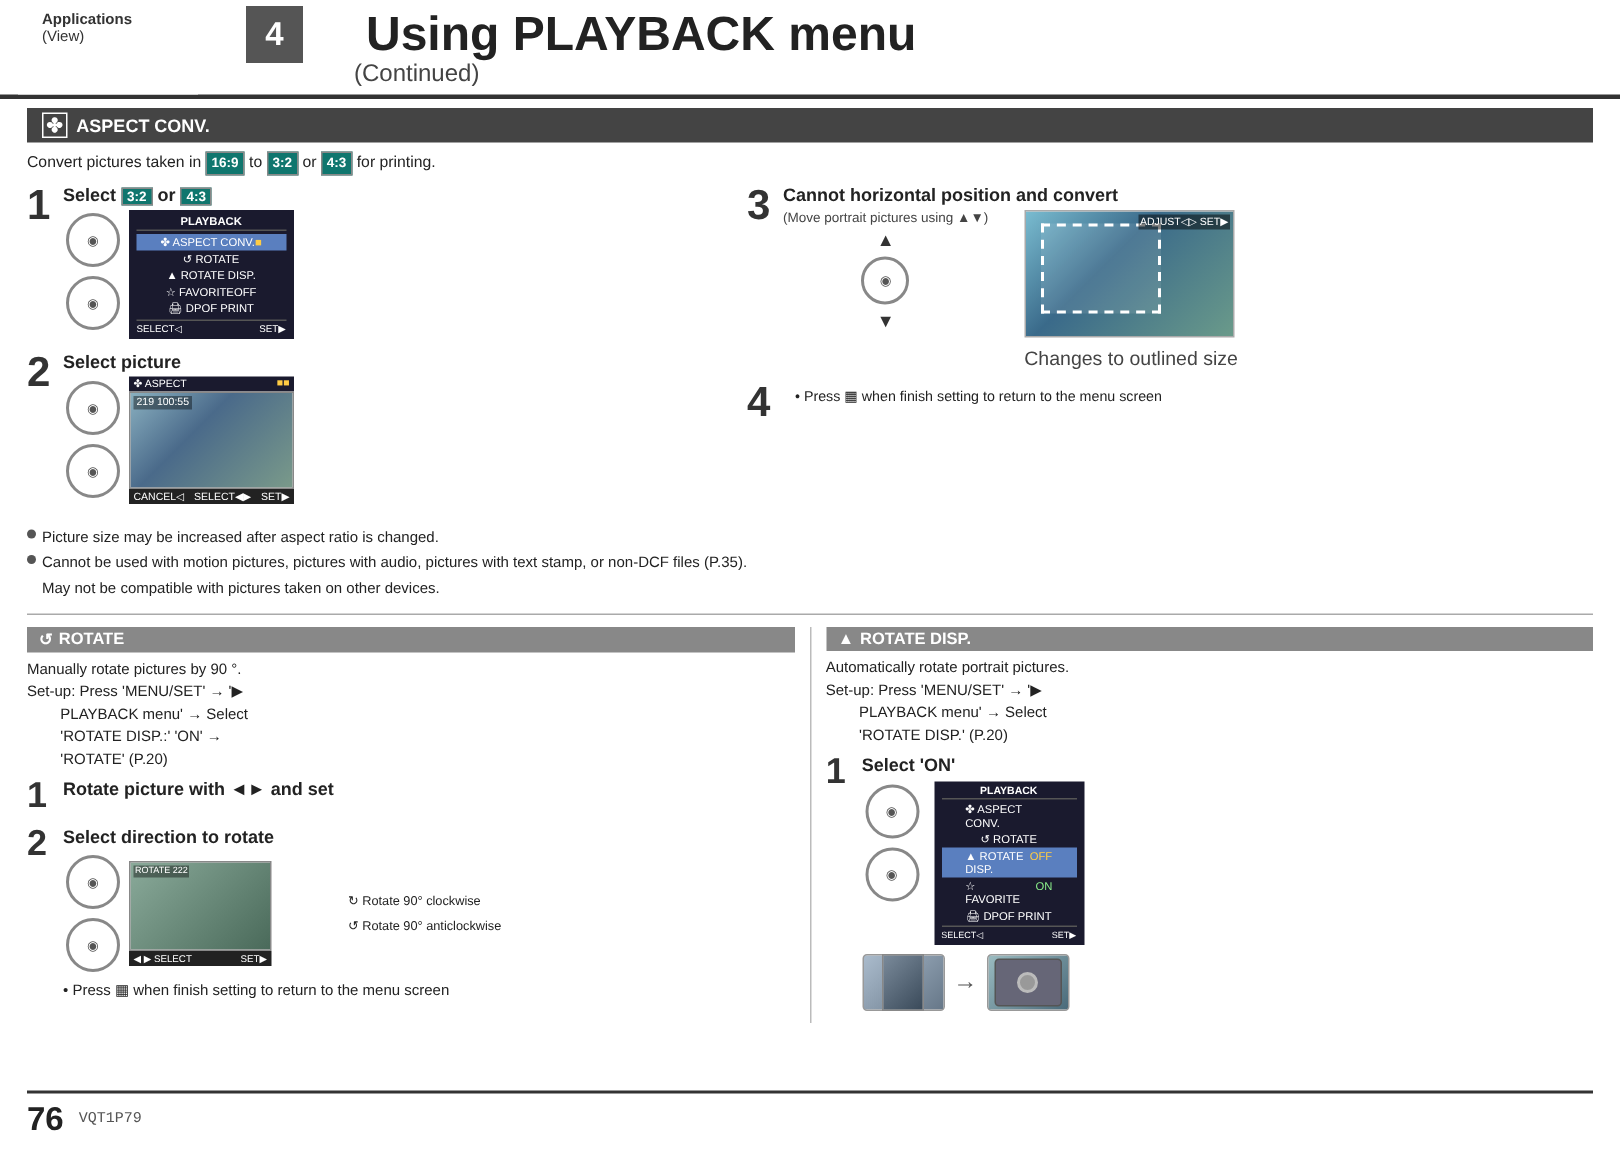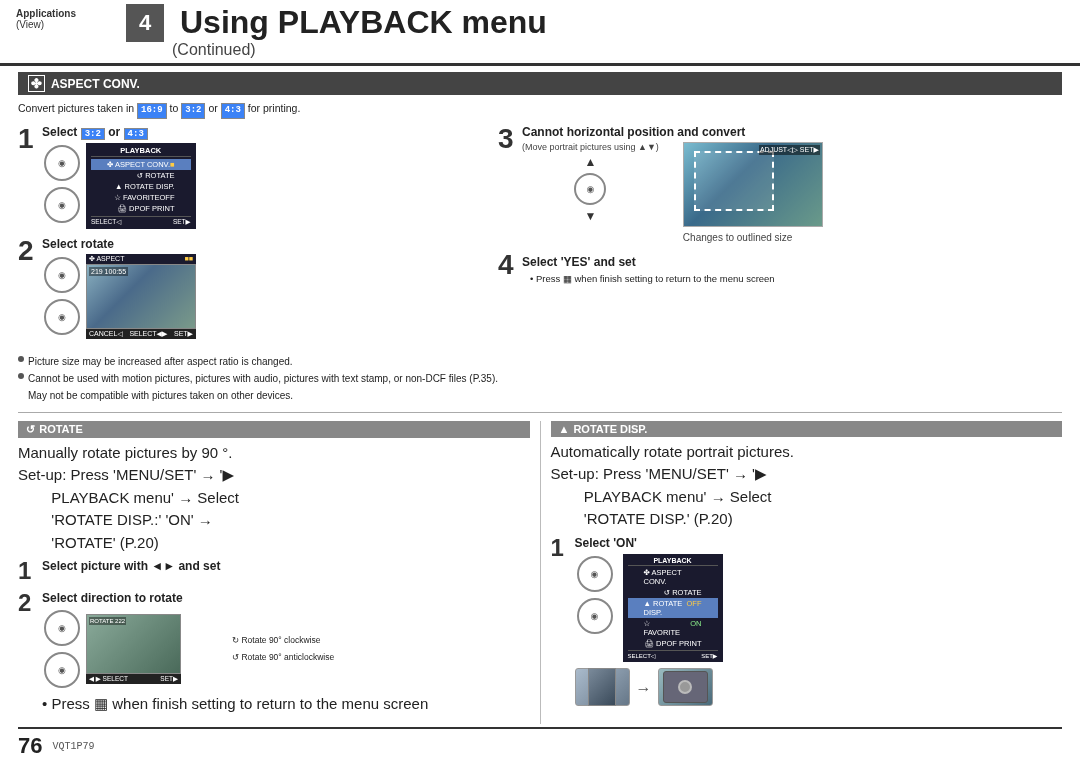--- a/index.html
+++ b/index.html
@@ -19,22 +19,23 @@
       padding: 0;
       position: relative;
       background: #fff;
     }
 
     
     .header {
       display: flex;
       align-items: stretch;
       border-bottom: 3px solid #333;
-      padding: 4px 0 0 0;
+      padding: 4px 0 0 12px;
       margin-bottom: 6px;
+      gap: 26px;
     }
     .header-left {
       display: flex;
       flex-direction: column;
       background: #fff;
       padding: 4px 6px 0 16px;
       min-width: 120px;
     }
     .header-badge {
       display: flex;
@@ -150,21 +151,21 @@
     .screen-menu {
       background: #1a1a2e;
       color: #fff;
       font-size: 7.5px;
       padding: 3px 5px;
       min-width: 90px;
     }
 
     .menu-row {
       display: flex;
-      justify-content: flex-end;
+      justify-content: center;
       padding: 1px 16px;
       font-size: 7.5px;
     }
     .menu-row.highlighted {
       background: #5a7fbf;
       color: #fff;
     }
 
     .notes-area {
       margin-top: 6px;
@@ -213,21 +214,21 @@
       font-weight: bold;
       font-size: 11px;
       padding: 2px 8px;
       margin-bottom: 4px;
       display: flex;
       align-items: center;
       gap: 4px;
     }
 
     .small-text {
-      font-size: 15px;
+      font-size: 10px;
       line-height: 1.5;
     }
 
     
     .footer {
       position: absolute;
       bottom: 8px;
       left: 18px;
       right: 18px;
       display: flex;
@@ -282,44 +283,43 @@
     }
 
     .step3-controls {
       display: flex;
       flex-direction: column;
       align-items: center;
       gap: 2px;
     }
 
     .changes-text {
-      font-size: 10px;
+      font-size: 13px;
       color: #444;
       margin-top: 3px;
     }
 
     .step4-area {
       margin-top: 4px;
     }
 
     .step4-note {
       font-size: 9.5px;
       margin-left: 8px;
       line-height: 1.5;
     }
 
     .tag-box {
       display: inline-block;
       border: 1px solid #888;
-      background: #3b82f6;
+      background: #0f766e;
       color: #fff;
       font-size: 9px;
       font-weight: bold;
       padding: 0 3px;
-      font-family: Liberation Mono, monospace;
     }
 
     .ratio-select-area {
       display: flex;
       align-items: flex-start;
       gap: 4px;
     }
   </style>
 </head>
 <body>
@@ -401,21 +401,21 @@
                     <span>SET▶</span>
                 </div>
               </div>
             </div>
           </div>
         </div>
 
         <div class="step-row">
           <div class="step-number">2</div>
           <div class="step-content">
-            <div class="step-title">Select rotate</div>
+            <div class="step-title">Select picture</div>
             <div class="step-with-dials">
               <div class="dials-pair">
                 <div class="dial-icon">◉</div>
                 <div class="dial-icon">◉</div>
               </div>
               <div>
                 <div style="background:#1a1a2e; color:#fff; font-size:7px; padding:1px 3px; width:110px;">
                   <span>✤ ASPECT</span><span style="float:right; color:#ffcc44;">■■</span>
                 </div>
                 <div class="convert-photo" style="width:110px; height:65px; display:block; background:linear-gradient(135deg, #8ab0c0 0%, #4a6a8a 40%, #7a9a8a 100%); border:1px solid #888; position:relative;">
@@ -457,21 +457,20 @@
                 </div>
                 <div class="changes-text">Changes to outlined size</div>
               </div>
             </div>
           </div>
         </div>
 
         <div class="step-row">
           <div class="step-number">4</div>
           <div class="step-content step4-area">
-            <div class="step-title">Select 'YES' and set</div>
             <div class="step4-note">• Press ▦ when finish setting to return to the menu screen</div>
           </div>
         </div>
 
       </div>
     </div>
 
     <div class="notes-area">
       <div class="note-bullet">
         <div class="bullet-circle"></div>
@@ -500,21 +499,21 @@
           Set-up: Press 'MENU/SET' → '▶<br>
           &nbsp;&nbsp;&nbsp;&nbsp;&nbsp;&nbsp;&nbsp;&nbsp;PLAYBACK menu' → Select<br>
           &nbsp;&nbsp;&nbsp;&nbsp;&nbsp;&nbsp;&nbsp;&nbsp;'ROTATE DISP.:' 'ON' →<br>
           &nbsp;&nbsp;&nbsp;&nbsp;&nbsp;&nbsp;&nbsp;&nbsp;'ROTATE' (P.20)
         </div>
 
         <div class="step-row" style="margin-top:5px;">
           <div class="step-number" style="font-size:24px;">1</div>
           <div class="step-content">
             <div class="step-title">
-              Select picture with ◄► and set
+              Rotate picture with ◄► and set
             </div>
           </div>
         </div>
 
         <div class="step-row">
           <div class="step-number" style="font-size:24px;">2</div>
           <div class="step-content">
             <div class="step-title">Select direction to rotate</div>
             <div class="rotate-image-row">
               <div class="dials-pair">

